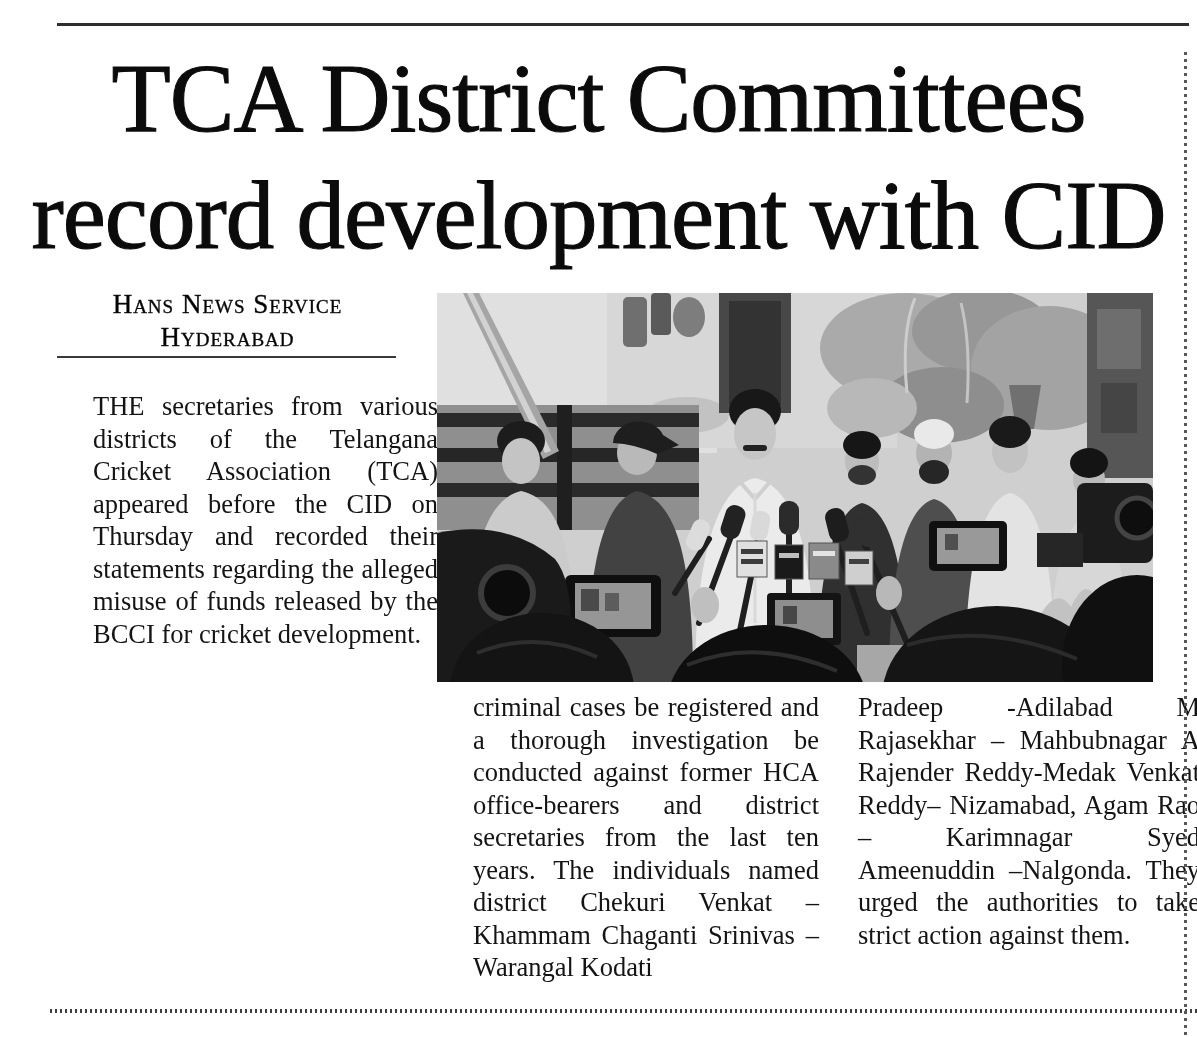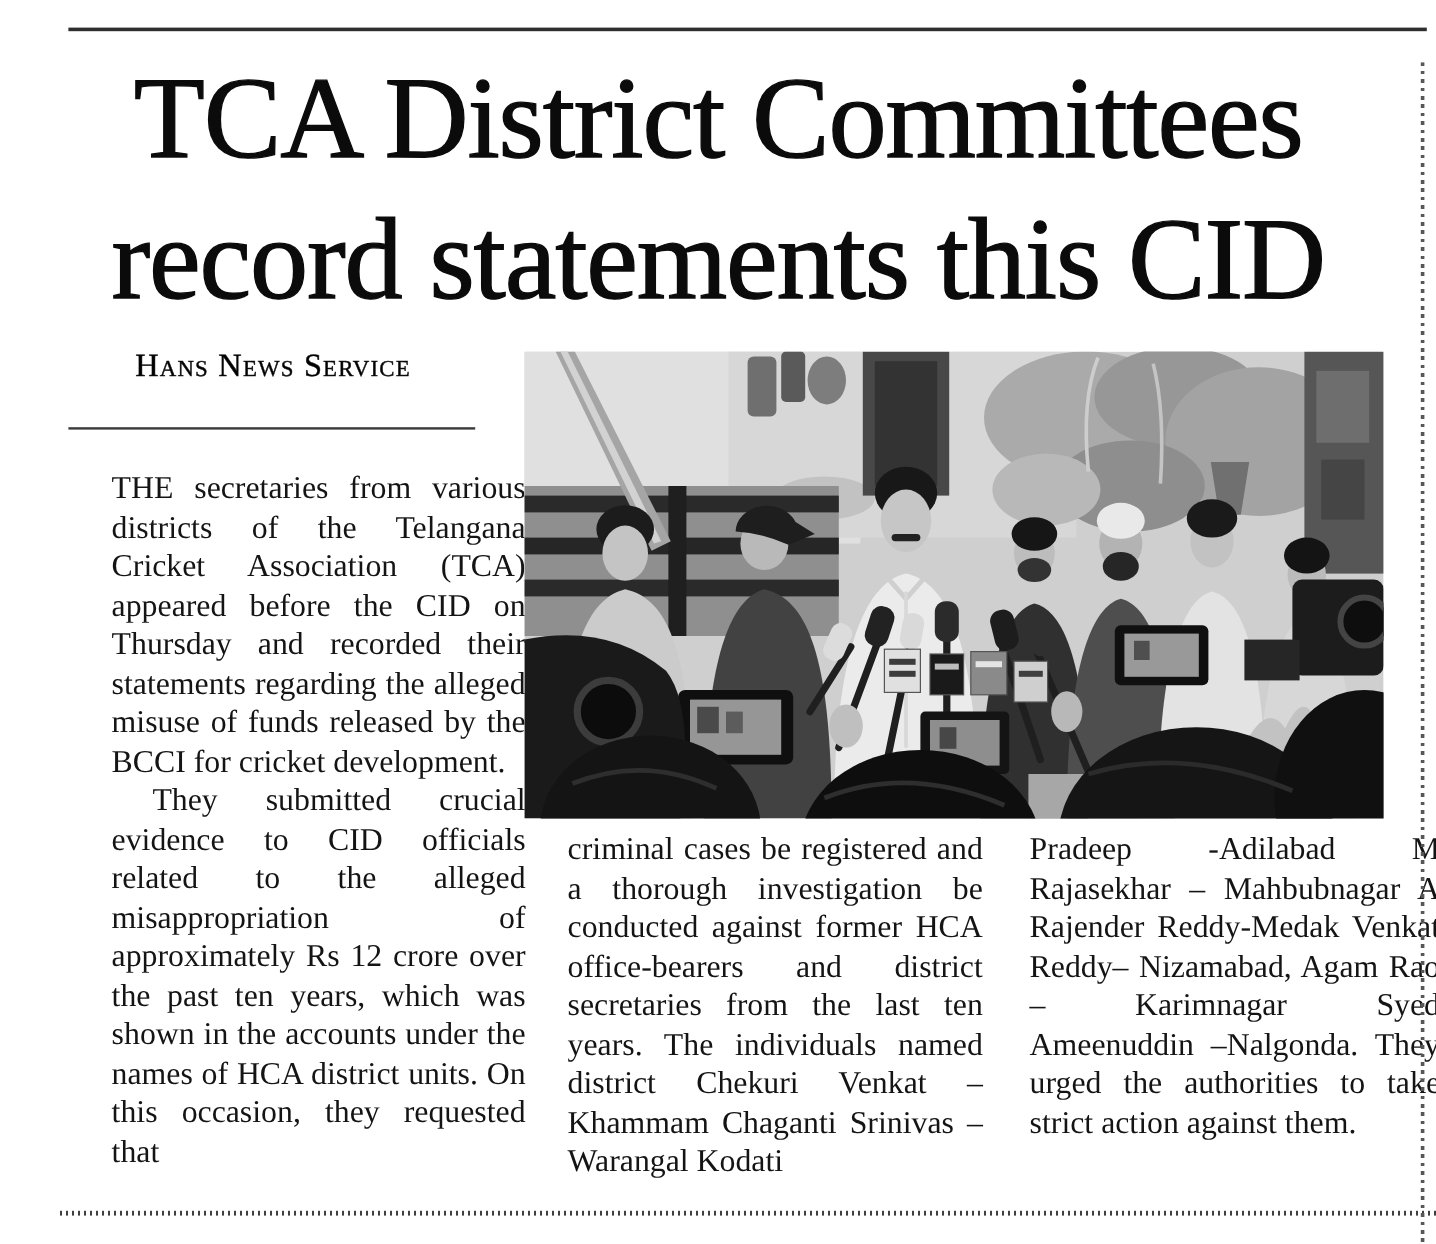--- a/index.html
+++ b/index.html
@@ -47,31 +47,31 @@
 </style>
 </head>
 <body>
 
 <div class="page">
 
   <div class="top-rule"></div>
 
   <h1 class="headline" style="margin:0;">
     <div>TCA District Committees</div>
-    <div>record statements this CID</div>
+    <div>record development with CID</div>
   </h1>
 
   <div class="byline">
     <div>Hans News Service</div>
+    <div>Hyderabad</div>
   </div>
   <div class="byline-rule"></div>
 
   <div class="bodycol col1">
     <p>THE secretaries from various districts of the Telangana Cricket Association (TCA) appeared before the CID on Thursday and recorded their statements regarding the alleged misuse of funds released by the BCCI for cricket development.</p>
-    <p class="indent">They submitted crucial evidence to CID officials related to the alleged misappropriation of approximately Rs 12 crore over the past ten years, which was shown in the accounts under the names of HCA district units. On this occasion, they requested that</p>
   </div>
 
   <div class="photo" role="img" aria-label="Black-and-white photo of TCA district officials speaking to media; reporters hold microphones, camera screens and video cameras in the foreground, plants and railing in the background">
     <svg viewBox="0 0 716 389" xmlns="http://www.w3.org/2000/svg">
 
       <rect width="716" height="389" fill="#cfcfcf"></rect>
       <rect x="0" y="0" width="280" height="160" fill="#e0e0e0"></rect>
       <rect x="170" y="0" width="290" height="155" fill="#d7d7d7"></rect>
       <ellipse cx="250" cy="122" rx="42" ry="18" fill="#c2c2c2"></ellipse>
 

